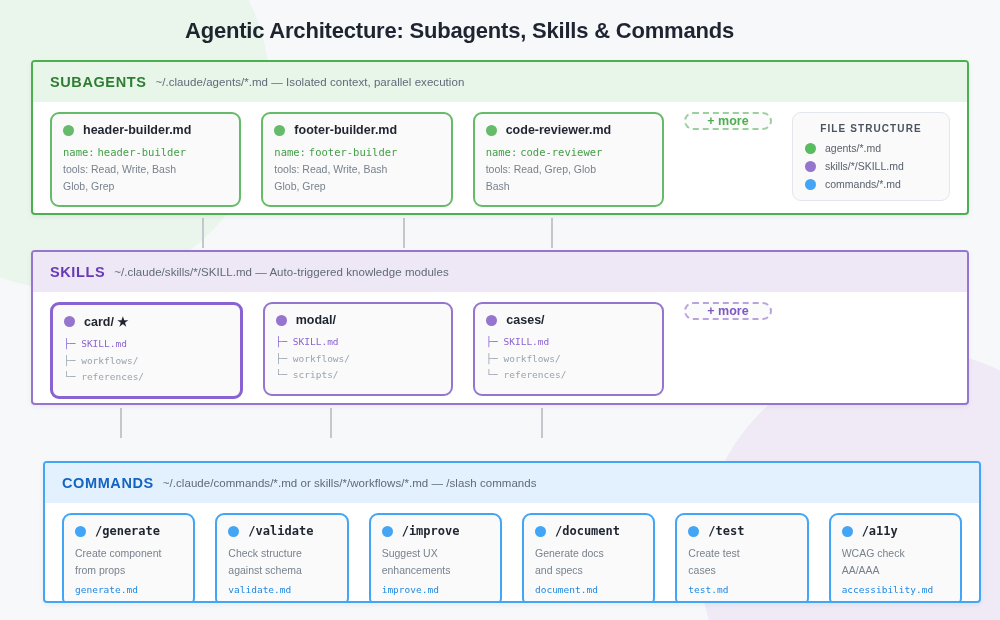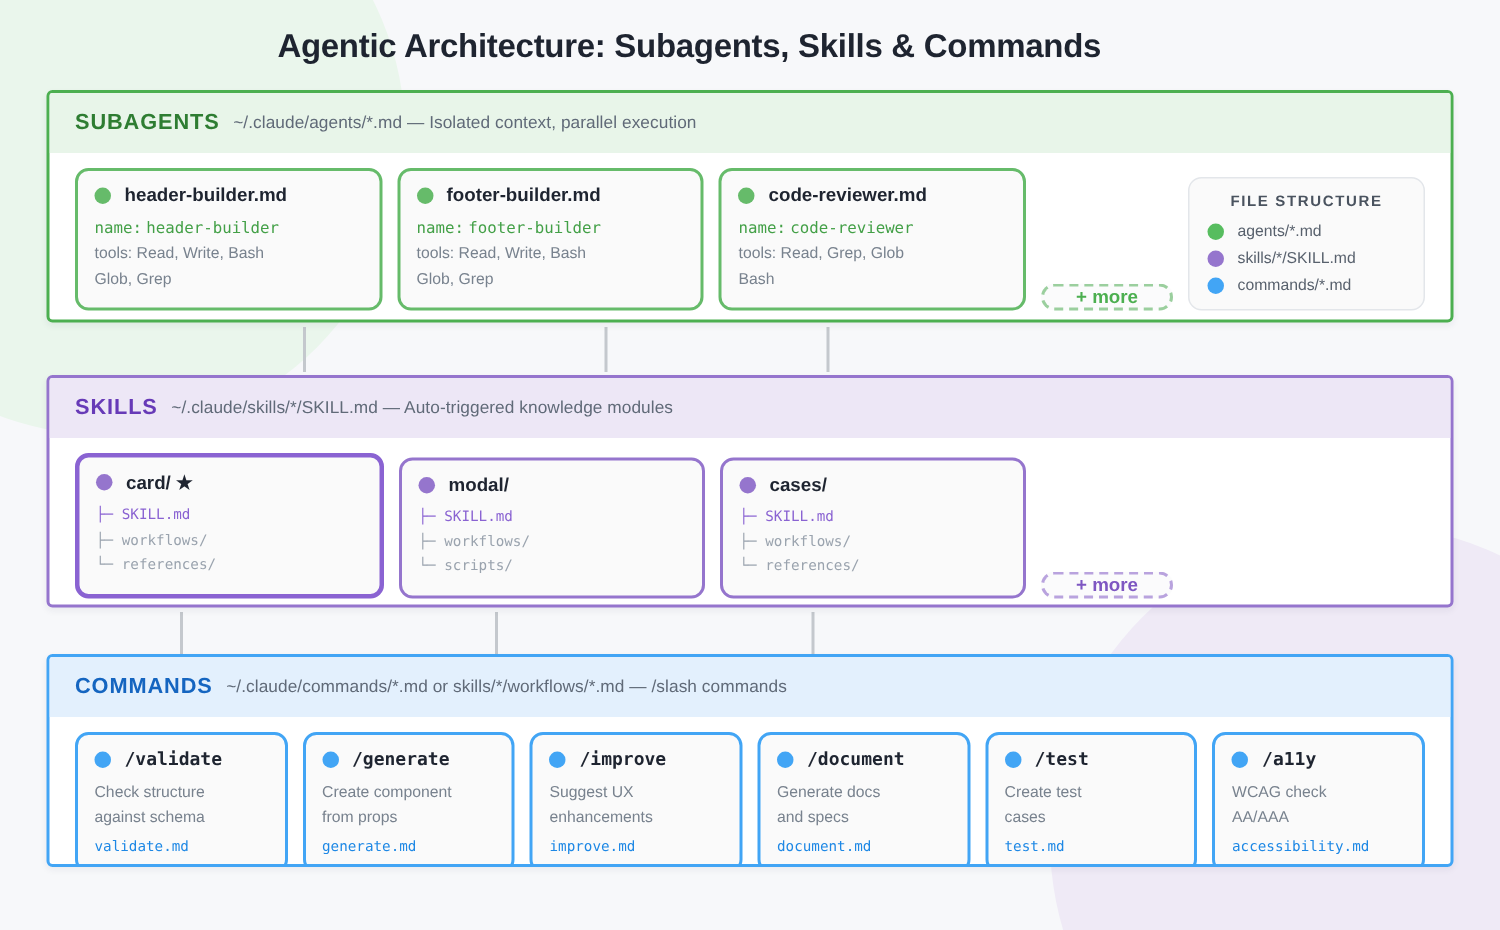--- a/index.html
+++ b/index.html
@@ -45,37 +45,37 @@
     gap:9px;
   }
   .panel-head .sec-name {
     font-size:14.5px; font-weight:bold; letter-spacing:0.6px;
   }
   .panel-head .sec-sub {
     font-size:11.5px; color:#606a78; letter-spacing:0.05px;
   }
   .panel-body {
     display:flex;
-    gap:10px;
+    gap:20px;
     padding:10px 17px 14px 17px;
-    align-items:flex-end;
+    align-items:flex-start;
   }
 
   
   #panel-subagents { top:60px; height:155px; border-color:#4caf50; }
   #panel-subagents .panel-head { background:#e8f5e9; }
   #panel-subagents .sec-name { color:#2e7d32; }
 
   
   #panel-skills { top:250px; height:155px; border-color:#9575cd; }
   #panel-skills .panel-head { background:#ede7f6; }
   #panel-skills .sec-name { color:#673ab7; }
 
   
-  #panel-commands { top:436px; height:142px; border-color:#42a5f5; }
+  #panel-commands { top:461px; height:142px; border-color:#42a5f5;margin-left:12px; }
   #panel-commands .panel-head { background:#e3f0fd; }
   #panel-commands .sec-name { color:#1565c0; }
 
   
   .card {
     background:#fafafa;
     border-radius:9px;
     border:2px solid #ccc;
     padding:9px 11px 10px 11px;
     display:flex; flex-direction:column;
@@ -269,40 +269,40 @@
   <div class="panel" id="panel-commands">
     <div class="panel-head">
       <span class="sec-name">COMMANDS</span>
       <span class="sec-sub">~/.claude/commands/*.md or skills/*/workflows/*.md — /slash commands</span>
     </div>
     <div class="panel-body">
 
       <div class="card cmd-card">
         <div class="card-head">
           <span class="dot"></span>
+          <span class="card-title mono">/generate</span>
+        </div>
+        <div class="card-line">Create component</div>
+        <div class="card-line">from props</div>
+        <div class="file">generate.md</div>
+      </div>
+
+      <div class="card cmd-card">
+        <div class="card-head">
+          <span class="dot"></span>
           <span class="card-title mono">/validate</span>
         </div>
         <div class="card-line">Check structure</div>
         <div class="card-line">against schema</div>
         <div class="file">validate.md</div>
       </div>
 
       <div class="card cmd-card">
         <div class="card-head">
           <span class="dot"></span>
-          <span class="card-title mono">/generate</span>
-        </div>
-        <div class="card-line">Create component</div>
-        <div class="card-line">from props</div>
-        <div class="file">generate.md</div>
-      </div>
-
-      <div class="card cmd-card">
-        <div class="card-head">
-          <span class="dot"></span>
           <span class="card-title mono">/improve</span>
         </div>
         <div class="card-line">Suggest UX</div>
         <div class="card-line">enhancements</div>
         <div class="file">improve.md</div>
       </div>
 
       <div class="card cmd-card">
         <div class="card-head">
           <span class="dot"></span>

